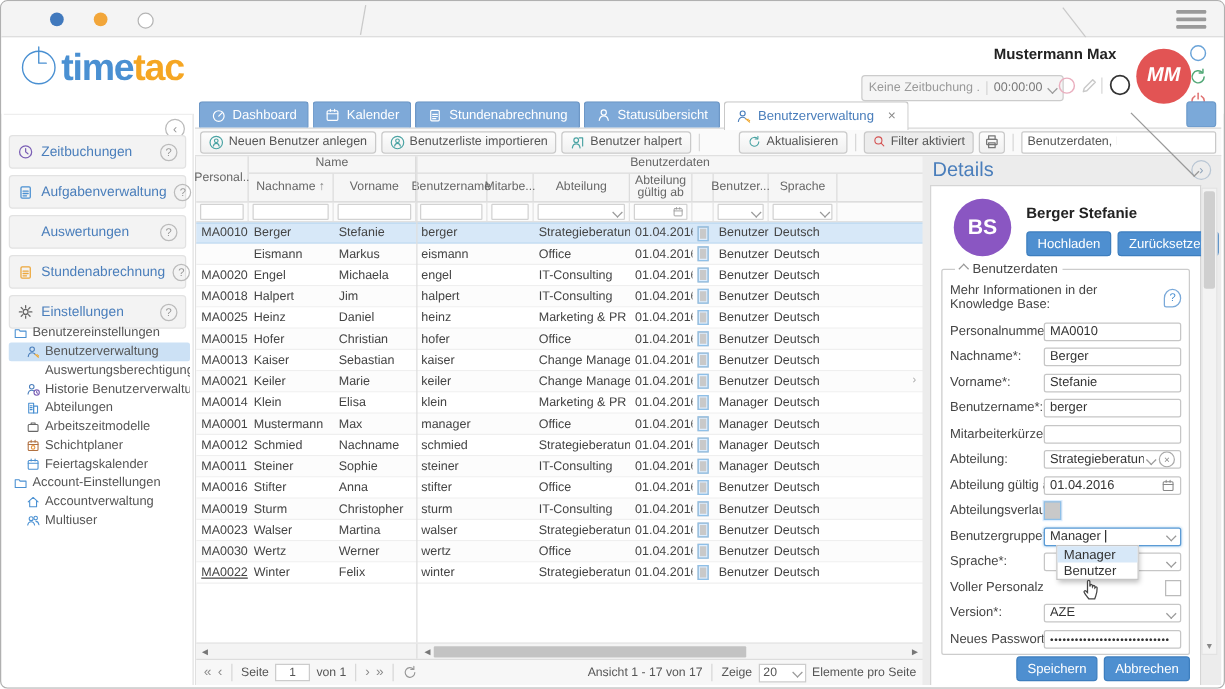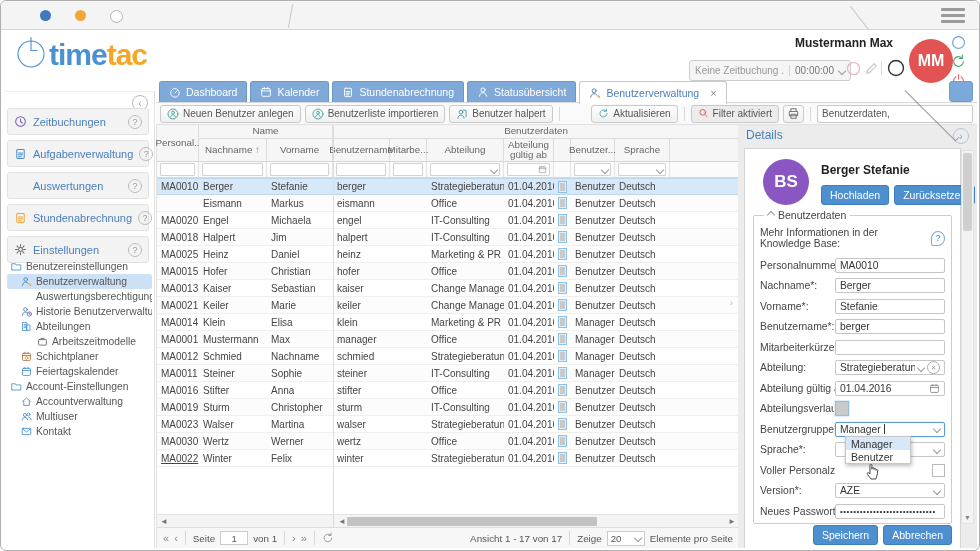--- a/index.html
+++ b/index.html
@@ -12,21 +12,21 @@
   .burger div{height:3px;background:#9a9a9a;border-radius:1px;margin-bottom:3px;}
   
   .topbar{position:absolute;left:0;top:29px;right:0;height:61px;background:#fff;}
   .logo{position:absolute;left:14px;top:6px;display:flex;align-items:flex-end;}
   .logo .lt{font-size:30px;font-weight:bold;letter-spacing:-1px;line-height:30px;}
   .username{position:absolute;right:86px;top:6px;font-size:12px;font-weight:bold;color:#222;}
   .timecombo{position:absolute;left:688px;top:30px;width:150px;height:19px;border:1px solid #ccc;border-radius:3px;background:#f5f5f5;display:flex;align-items:center;font-size:10px;color:#999;padding:0 5px;gap:5px;}
   .timecombo .tval{color:#777;border-left:1px solid #d5d5d5;padding-left:5px;font-size:10px;}
   .tb-ic{position:absolute;top:31px;}
   .avatar{position:absolute;width:44px;height:44px;border-radius:50%;color:#fff;display:flex;align-items:center;justify-content:center;font-weight:bold;font-size:16px;}
-  #avatar-user{left:908px;top:9px;}
+  #avatar-user{left:908px;top:9px;font-style:italic;}
   .edgecol{position:absolute;left:950px;}
   .bulbbtn{position:absolute;left:948px;top:51px;width:22px;height:19px;background:#7ba9d9;border:1px solid #6d9bcb;border-radius:3px;display:flex;align-items:center;justify-content:center;}
   
   #tabs-row{position:absolute;left:158px;top:80px;display:flex;gap:3px;z-index:3;}
   .tab{height:20px;padding:0 9px;display:flex;align-items:center;gap:5px;font-size:10.5px;color:#fff;background:#7ea9d8;border:1px solid #6d97c6;border-bottom:none;border-radius:3px 3px 0 0;cursor:default;}
   .tab.active{background:#fff;color:#4a7ebb;border-color:#c9c9c9;height:22px;position:relative;}
   .tab .tabx{margin-left:6px;color:#888;font-size:11px;line-height:10px;}
   
   .toolbarrow{position:absolute;left:155px;top:101px;right:2px;height:21px;background:#fafafa;border-top:1px solid #d9d9d9;border-bottom:1px solid #e0e0e0;display:flex;align-items:center;padding:0 4px;gap:4px;z-index:2;}
   .tbtn{height:16px;border:1px solid #c9c9c9;border-radius:3px;background:linear-gradient(#fdfdfd,#f0f0f0);display:flex;align-items:center;gap:4px;padding:0 6px;font-size:10px;color:#555;}
@@ -64,21 +64,21 @@
   
   .hscroll{position:absolute;left:0;right:0;bottom:20px;height:13px;background:#f4f4f4;border-top:1px solid #e3e3e3;display:flex;align-items:center;}
   .hthumb{position:absolute;left:177px;width:128px;top:2px;height:9px;background:#c3c3c3;border-radius:1px;}
   .harr{font-size:8px;color:#777;width:10px;text-align:center;}
   .pager{position:absolute;left:0;right:0;bottom:0;height:20px;background:#f7f7f7;border-top:1px solid #ddd;display:flex;align-items:center;font-size:9.8px;color:#555;padding:0 6px;gap:5px;}
   .pgl{color:#8a8a8a;font-size:11px;line-height:10px;}
   .pginp{width:26px;height:12px;border:1px solid #ccc;background:#fff;font-size:9.5px;display:flex;align-items:center;justify-content:center;}
   .psel{width:30px;height:13px;border:1px solid #ccc;background:#fff;display:flex;align-items:center;justify-content:space-between;padding:0 3px;}
   
   #details{position:absolute;left:737px;top:123px;right:2px;bottom:2px;background:#ececec;}
-  .dhead{position:absolute;left:8px;top:4px;font-size:12px;color:#4a7ebb;}
+  .dhead{position:absolute;left:8px;top:4px;font-size:16px;color:#4a7ebb;}
   .dcollapse{position:absolute;right:8px;top:4px;width:14px;height:14px;border:1px solid #b9c6d4;border-radius:50%;color:#8aa0b8;font-size:10px;display:flex;align-items:center;justify-content:center;}
   #details-card{position:absolute;left:6px;top:24px;right:16px;bottom:0;background:#fff;border:1px solid #d5d5d5;border-bottom:none;}
   .dscroll{position:absolute;right:3px;top:26px;width:11px;bottom:24px;background:#f3f3f3;border:1px solid #e2e2e2;}
   .dthumb{position:absolute;left:1px;right:1px;top:2px;height:78px;background:#cfcfcf;border-radius:2px;}
   .darr{position:absolute;left:0;right:0;bottom:2px;text-align:center;font-size:7px;color:#888;}
   #avatar-bs{left:18px;top:10px;width:46px;height:46px;font-size:17px;}
   .pname{position:absolute;left:76px;top:14px;font-size:12px;font-weight:bold;color:#222;}
   .bluebtn{background:#4e8fd0;border:1px solid #3d7ebe;border-radius:3px;color:#fff;font-size:10.5px;height:18px;display:flex;align-items:center;justify-content:center;padding:0 8px;}
   .avatarbtns{position:absolute;left:76px;top:36px;display:flex;gap:5px;}
   .fieldset{position:absolute;left:8px;right:8px;top:66px;bottom:24px;border:1px solid #ccc;border-radius:2px;padding:3px 6px 0 6px;}
@@ -352,21 +352,21 @@
           <span>Historie Benutzerverwaltung</span>
         </div>
         <div class="trow" style="padding-left: 14px;">
           <svg class="ic" width="11" height="11" viewBox="0 0 14 14">
             <rect x="2.5" y="2" width="5" height="10" stroke="#4a90d2"></rect>
             <rect x="7.5" y="5" width="4" height="7" stroke="#4a90d2"></rect>
             <path d="M4 4.5h2M4 6.5h2M4 8.5h2" stroke="#4a90d2"></path>
           </svg>
           <span>Abteilungen</span>
         </div>
-        <div class="trow" style="padding-left: 14px; justify-content: center;">
+        <div class="trow" style="padding-left: 14px;">
           <svg class="ic" width="11" height="11" viewBox="0 0 14 14">
             <rect x="2" y="4.6" width="10" height="7" rx="1" stroke="#666"></rect>
             <path d="M5 4.6V3h4v1.6" stroke="#666"></path>
           </svg>
           <span>Arbeitszeitmodelle</span>
         </div>
         <div class="trow" style="padding-left: 14px;">
           <svg class="ic" width="11" height="11" viewBox="0 0 14 14">
             <rect x="2" y="3" width="10" height="9" rx="1" stroke="#b07040"></rect>
             <path d="M2 5.8h10M5 1.6v2M9 1.6v2" stroke="#b07040"></path>
@@ -397,27 +397,20 @@
           <span>Accountverwaltung</span>
         </div>
         <div class="trow" style="padding-left: 14px;">
           <svg class="ic" width="11" height="11" viewBox="0 0 14 14">
             <circle cx="5" cy="5" r="2" stroke="#4a90d2"></circle>
             <path d="M1.5 11.5c.4-2.4 1.8-3.4 3.5-3.4s3.1 1 3.5 3.4" stroke="#4a90d2"></path>
             <circle cx="9.6" cy="4.4" r="1.8" stroke="#4a90d2"></circle>
             <path d="M9.9 7.8c1.6.2 2.6 1.3 3 3.4" stroke="#4a90d2"></path>
           </svg>
           <span>Multiuser</span>
-        </div>
-        <div class="trow" style="padding-left: 14px;">
-          <svg class="ic" width="11" height="11" viewBox="0 0 14 14">
-            <rect x="1.5" y="3" width="11" height="8" rx="1" stroke="#4a90d2"></rect>
-            <path d="M2 3.6l5 4 5-4" stroke="#4a90d2"></path>
-          </svg>
-          <span>Kontakt</span>
         </div>
       </div>
   </div>
 
   <div id="grid">
     <div class="ghead">
       <div id="personal-cell">Personal..</div>
       <div class="hrow grprow" id="group-row">
           <div class="hc" style="width: 42px; border-bottom: none;"></div>
           <div class="hc" style="width: 134px;">Name</div>

